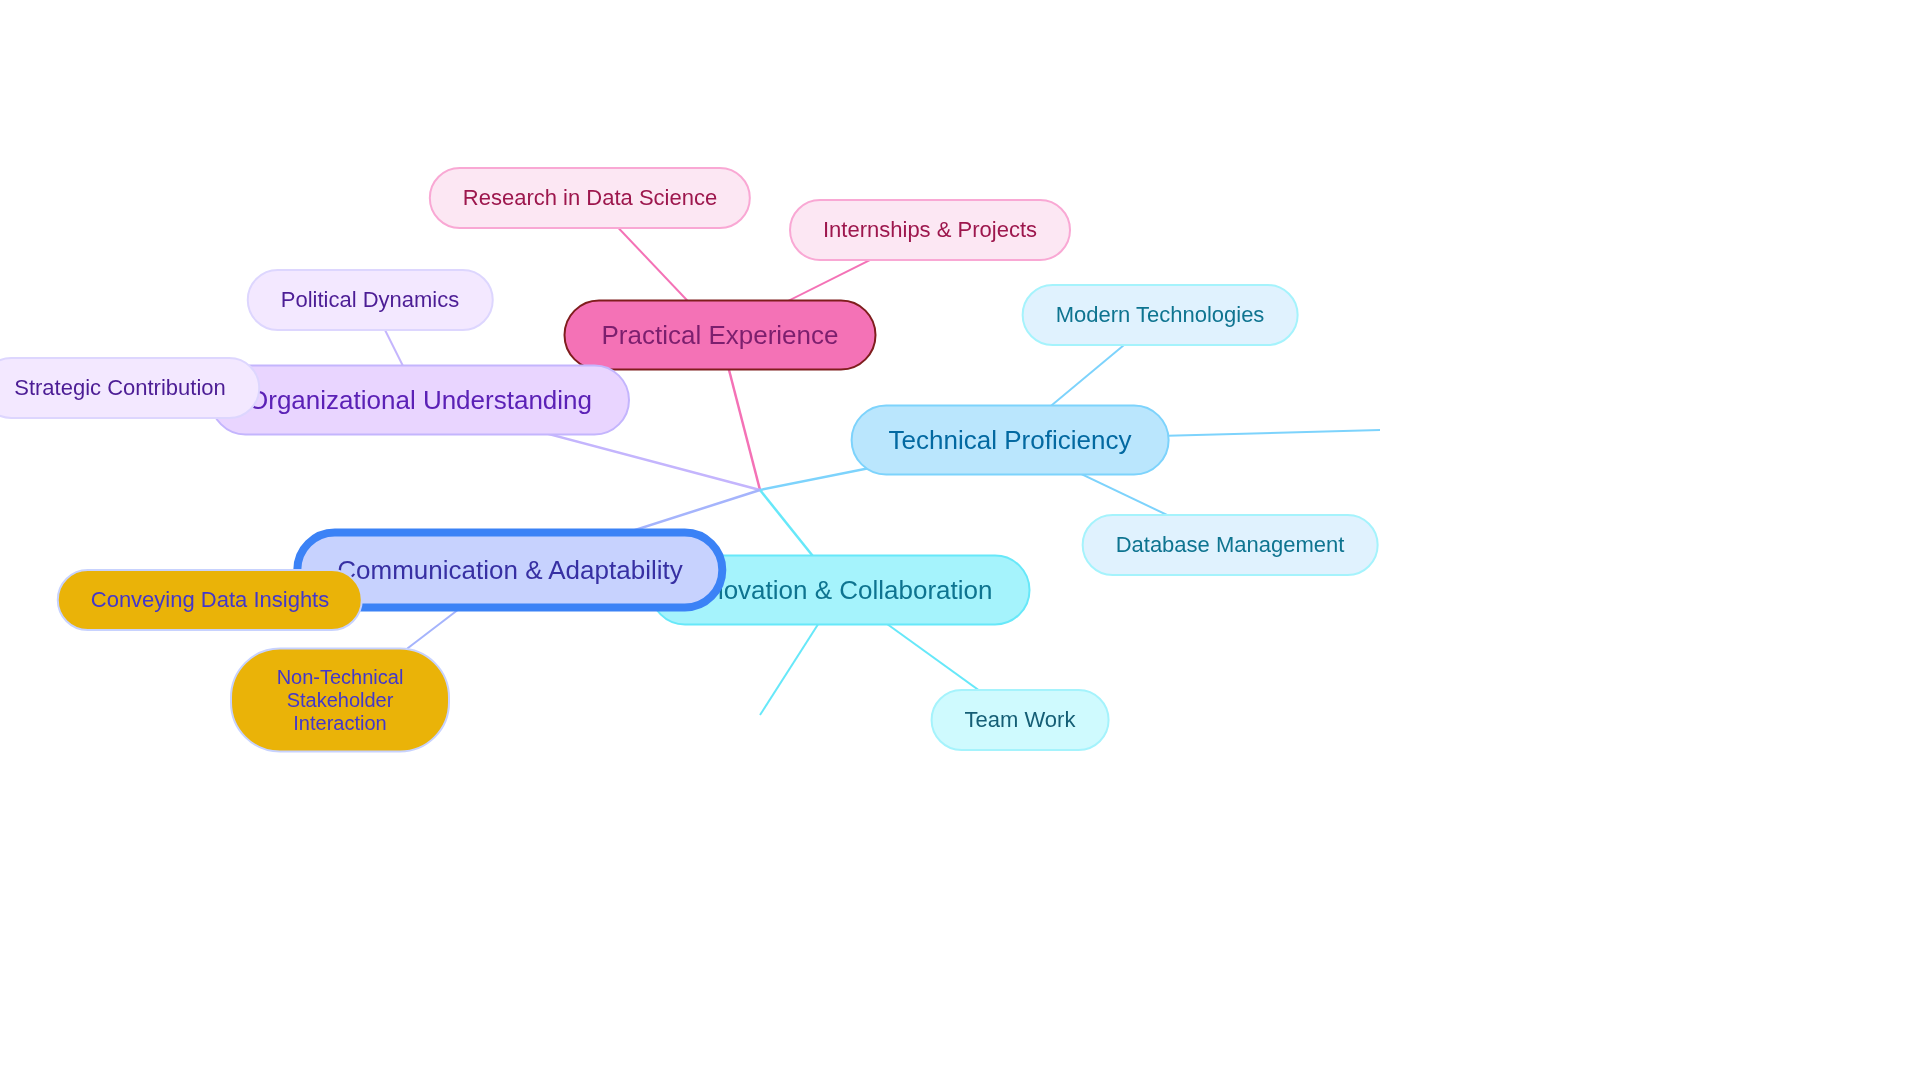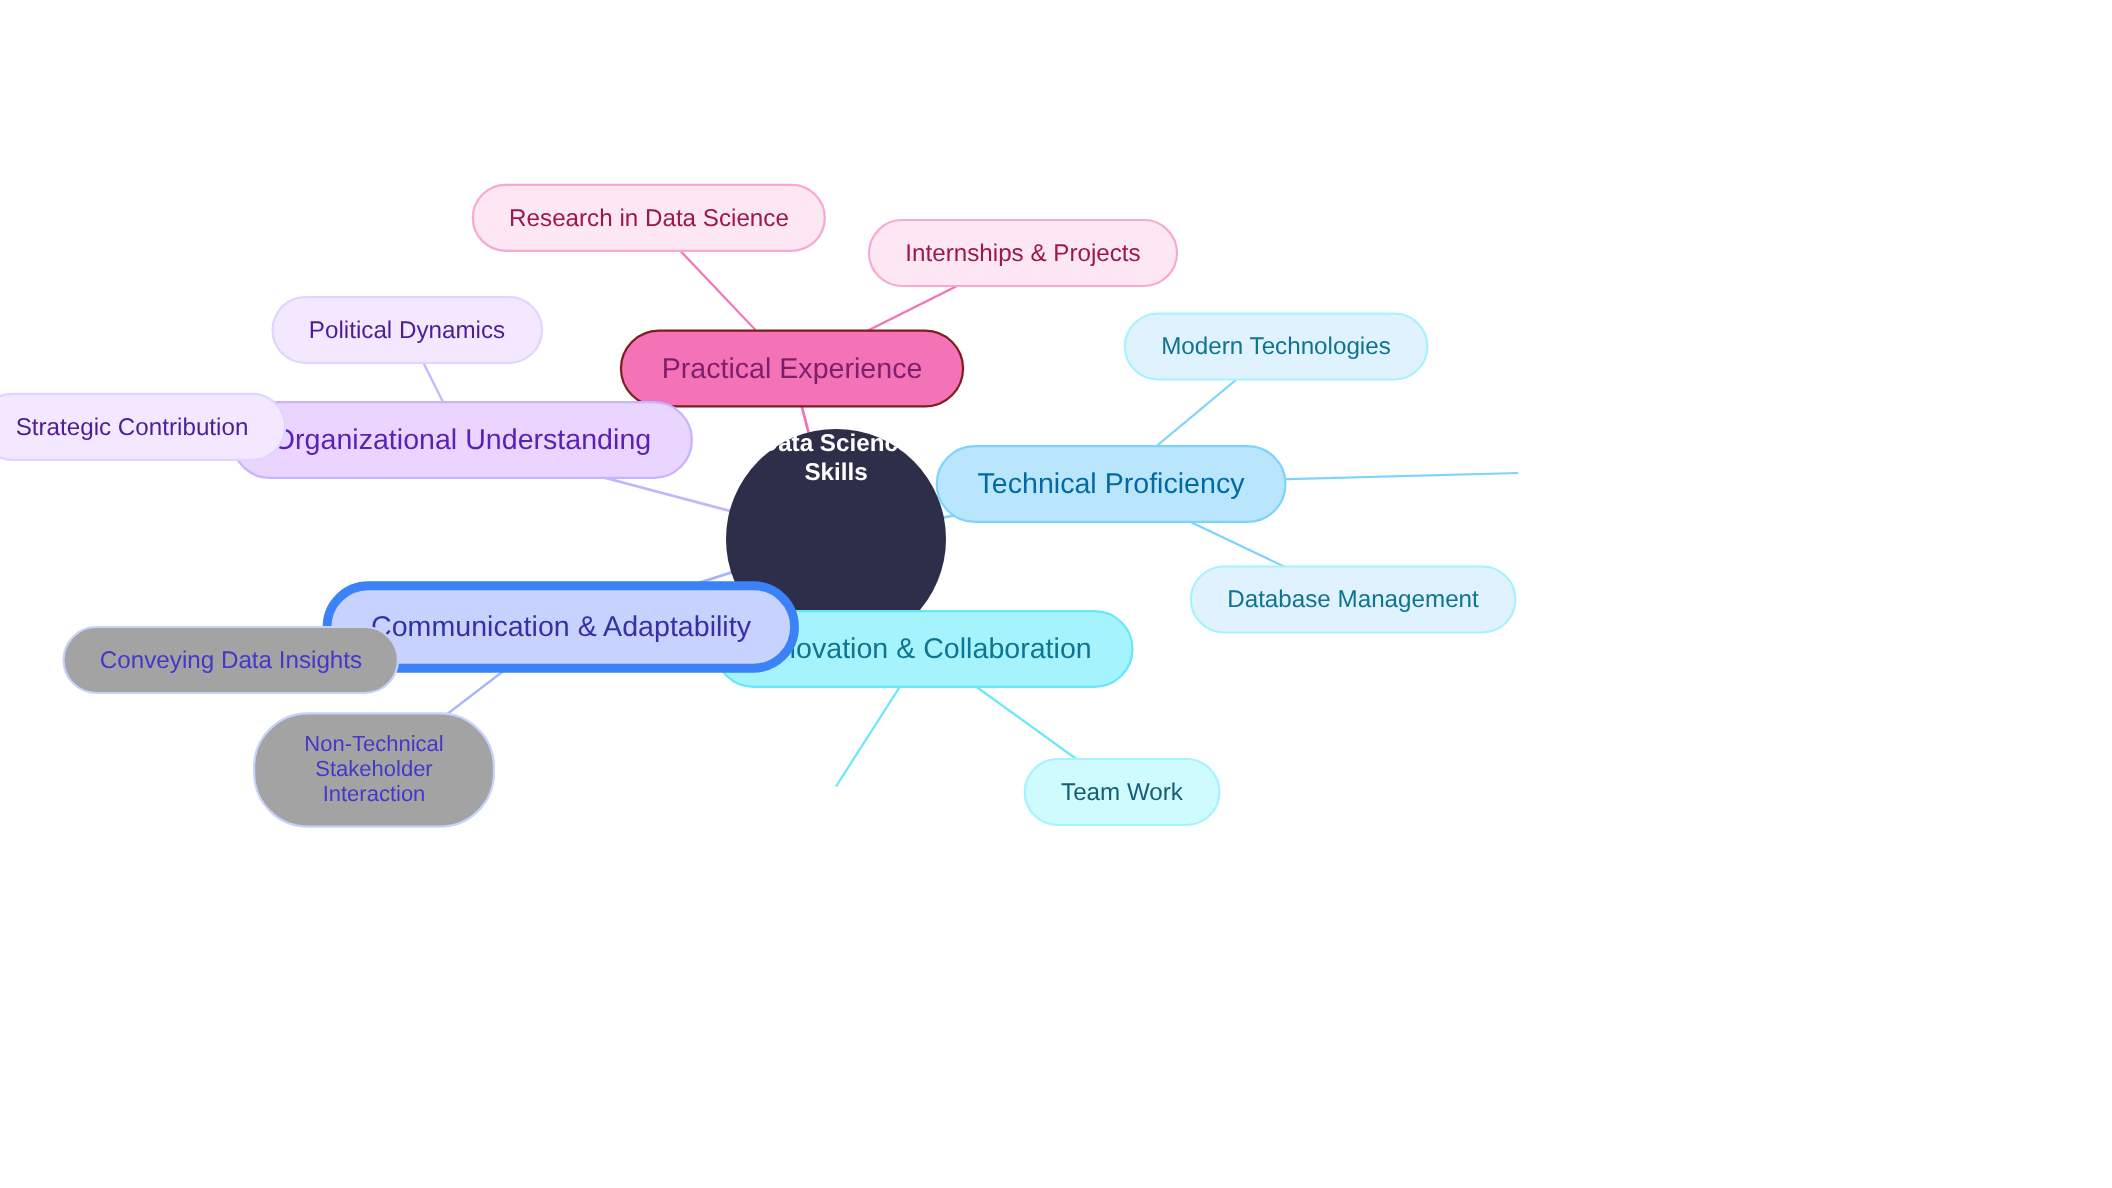--- a/index.html
+++ b/index.html
@@ -19,20 +19,21 @@
     svg#connections {
       position: absolute;
       top: 0; left: 0;
       width: 1920px;
       height: 1080px;
       pointer-events: none;
     }
     .node {
       position: absolute;
       display: flex;
+      align-items: center;
       justify-content: center;
       text-align: center;
       border-radius: 50px;
       font-size: 22px;
       font-weight: 500;
       cursor: pointer;
       transform: translate(-50%, -50%);
     }
     .node-center {
       width: 200px;
@@ -106,21 +107,21 @@
     }
     
     .node-indigo-main {
       background: #c7d2fe;
       color: #3730a3;
       border: 8px solid #3b82f6;
       padding: 18px 36px;
       font-size: 26px;
     }
     .node-indigo-sub {
-      background: #a3a3a3;
+      background: #eab308;
       color: #4338ca;
       border: 2px solid #c7d2fe;
       padding: 16px 32px;
       font-size: 22px;
     }
   </style>
 </head>
 <body>
 
 <div id="mind-map-container">
@@ -146,23 +147,20 @@
 
     <line x1="840" y1="590" x2="760" y2="715" stroke="#67e8f9" stroke-width="2"></line>
     <line x1="840" y1="590" x2="1020" y2="720" stroke="#67e8f9" stroke-width="2"></line>
 
     <line x1="760" y1="490" x2="510" y2="570" stroke="#a5b4fc" stroke-width="2.5"></line>
 
     <line x1="510" y1="570" x2="210" y2="600" stroke="#a5b4fc" stroke-width="2"></line>
     <line x1="510" y1="570" x2="340" y2="700" stroke="#a5b4fc" stroke-width="2"></line>
   </svg>
 
-  <div class="node node-center" style="left:760px; top:490px;">
-    <span>Data Science Skills</span>
-  </div>
 
   <div class="node node-pink-main" style="left:720px; top:335px;">
     <span>Practical Experience</span>
   </div>
   <div class="node node-pink-sub" style="left:590px; top:198px;">
     <span>Research in Data Science</span>
   </div>
   <div class="node node-pink-sub" style="left:930px; top:230px;">
     <span>Internships &amp; Projects</span>
   </div>

